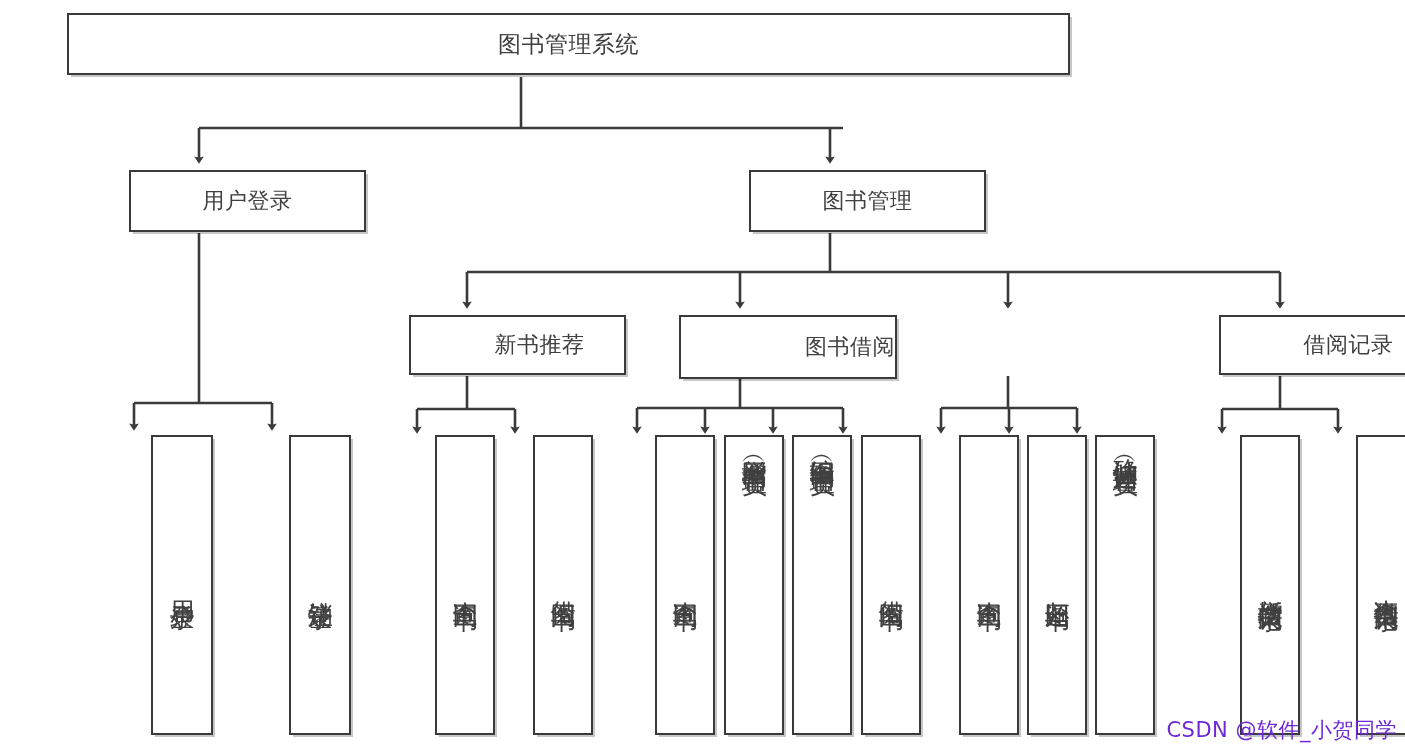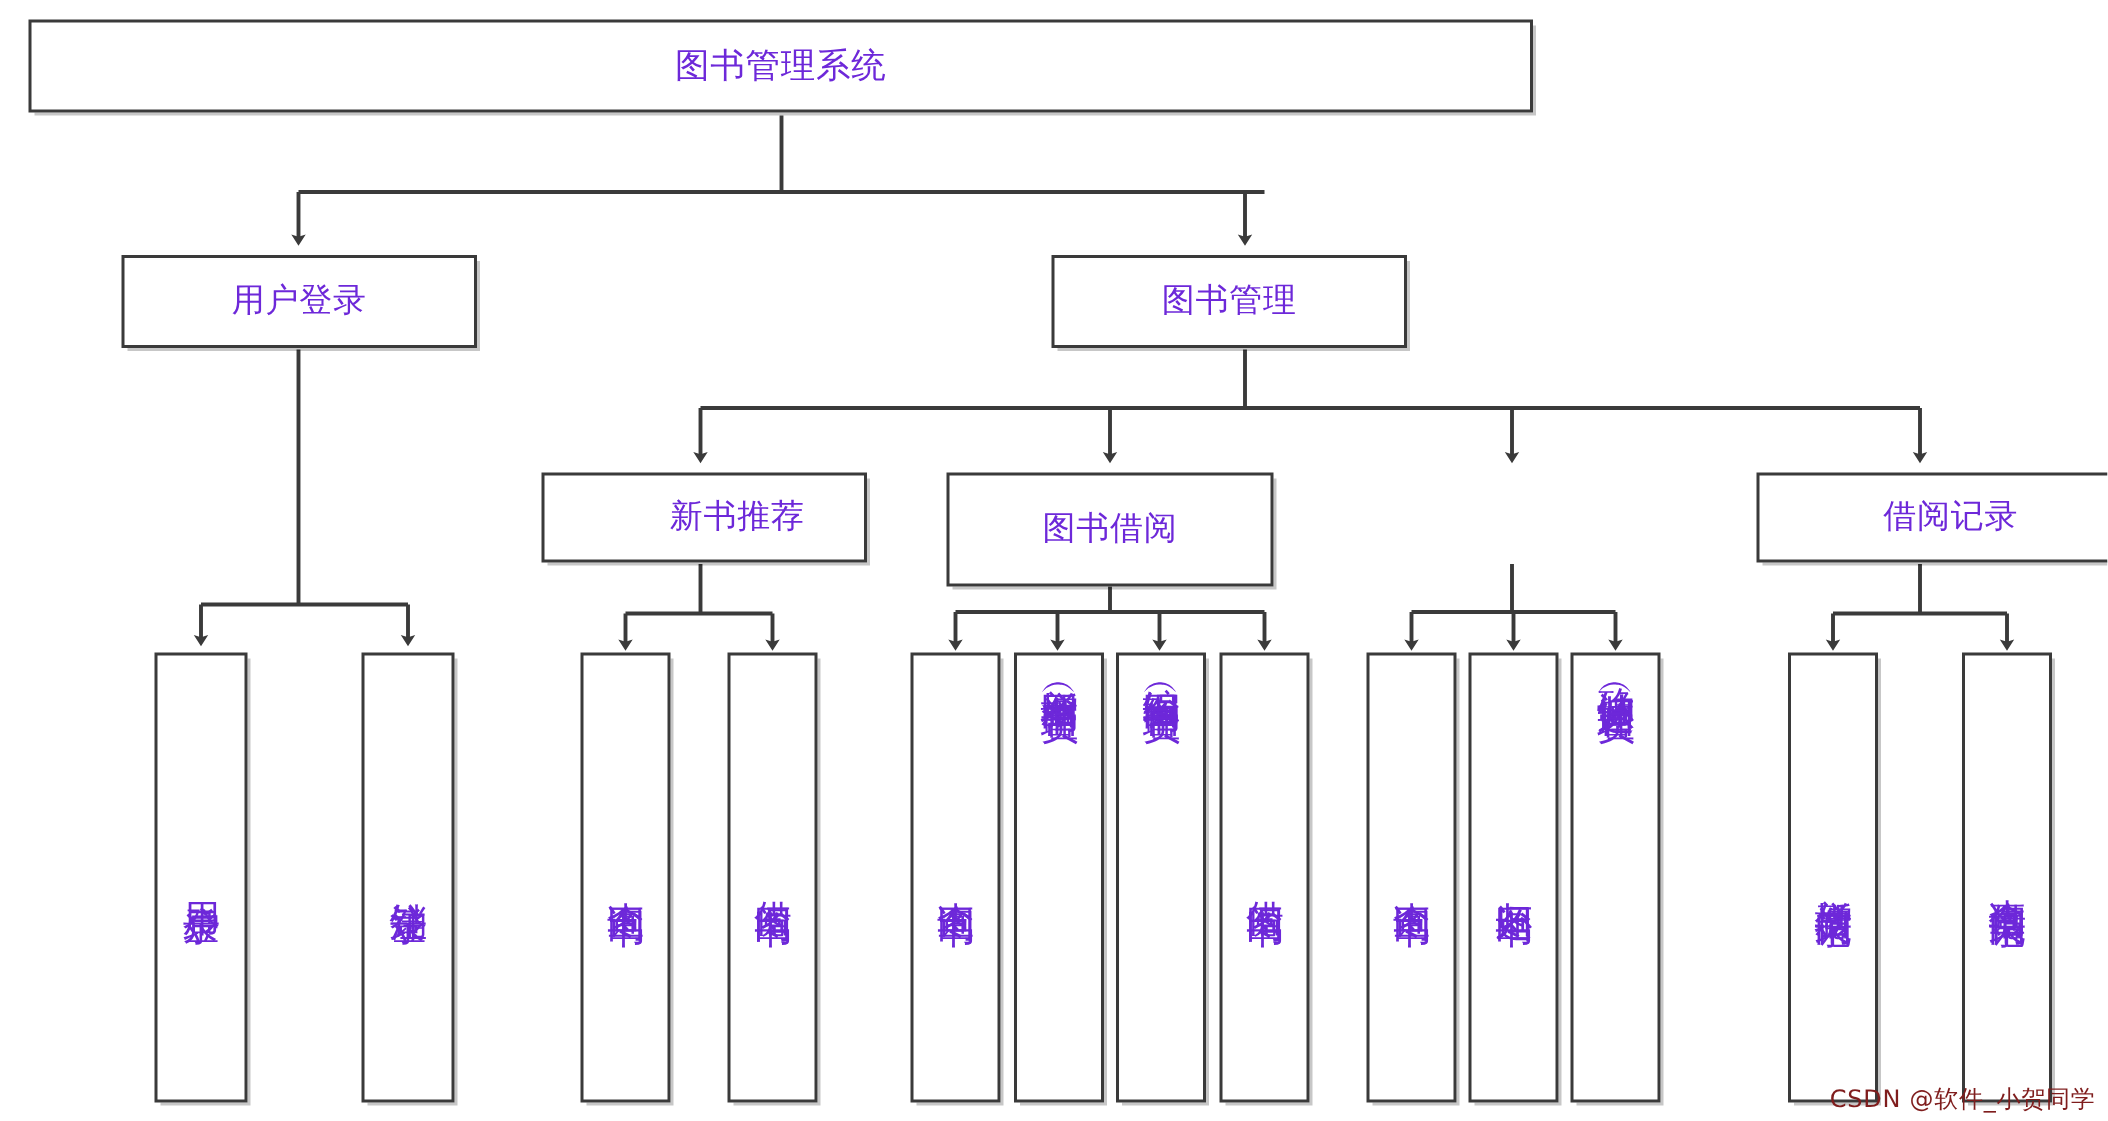--- a/index.html
+++ b/index.html
@@ -24,21 +24,22 @@
   
   .node{
     position:absolute;
     box-sizing:border-box;
     background:#ffffff;
     border:2.5px solid #3a3a3a;
     box-shadow:3px 3px 0 -1px rgba(0,0,0,0.22);
     display:flex;
     align-items:center;
     justify-content:center;
-    color:#6d28d9;
+    color:#404040;
+    margin-left:48px;
   }
   .node .lbl{
     display:block;
     text-align:center;
     line-height:1.22;
     letter-spacing:0.5px;
     white-space:nowrap;
   }
   
   .node.h .lbl{
@@ -61,22 +62,22 @@
   }
   
   .node.v.tall{ align-items:flex-start; padding-top:2px; }
   .node.v.mid{  align-items:center; padding-top:0; }
 
   
   #watermark{
     position:absolute;
     right:8px;
     bottom:3px;
-    font-size:16px;
-    color:#7f1d1d;
+    font-size:21px;
+    color:#6d28d9;
     letter-spacing:0.5px;
     white-space:nowrap;
     user-select:none;
   }
 </style>
 </head>
 <body>
 
 <div id="stage">
 
@@ -139,21 +140,21 @@
   </div>
 
   <div class="node h" style="left:701px;top:170px;width:237px;height:62px;">
     <span class="lbl">图书管理</span>
   </div>
 
   <div class="node h" style="left:361px;top:315px;width:217px;height:60px;padding-left:44px;">
     <span class="lbl">新书推荐</span>
   </div>
 
-  <div class="node h" style="left:631px;top:315px;width:218px;height:76px;">
+  <div class="node h" style="left:631px;top:315px;width:218px;height:64px;justify-content:flex-end;">
     <span class="lbl">图书借阅</span>
   </div>
 
 
   <div class="node h" style="left:1171px;top:315px;width:259px;height:60px;">
     <span class="lbl">借阅记录</span>
   </div>
 
   <div class="node v mid" style="left:103px;top:435px;width:62px;height:300px;">
     <span class="lbl">用户登录</span>

